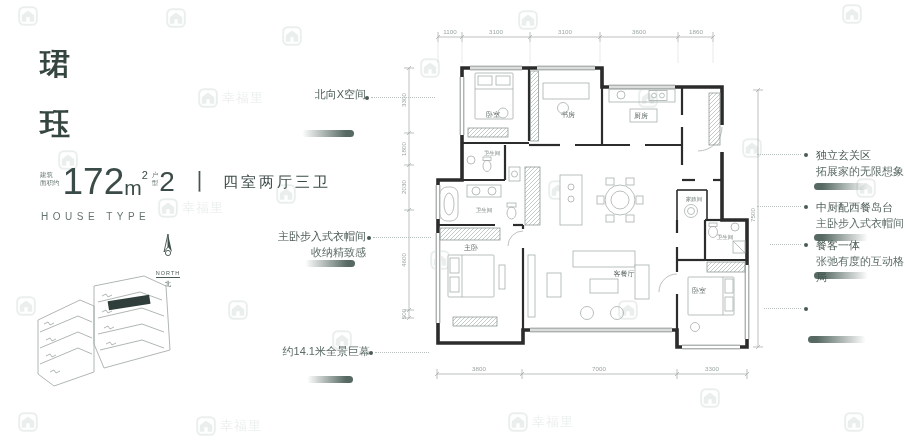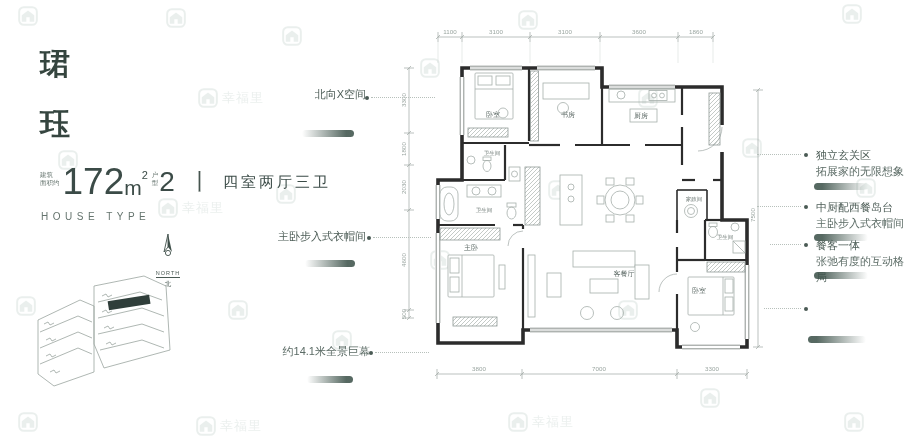--- a/index.html
+++ b/index.html
@@ -543,20 +543,21 @@
 
   <div class="ann left abs" style="left:196px;top:86px;">
     <div class="l1">北向X空间</div>
   </div>
   <div class="pill toR" style="left:302px;top:130px;width:52px;"></div>
   <div class="bullet" style="left:365px;top:96px;"></div>
   <div class="leader" style="left:371px;top:97px;width:64px;"></div>
 
   <div class="ann left abs" style="left:196px;top:228px;">
     <div class="l1">主卧步入式衣帽间</div>
+    <div>收纳精致感</div>
   </div>
   <div class="pill toR" style="left:305px;top:260px;width:50px;"></div>
   <div class="bullet" style="left:367px;top:236px;"></div>
   <div class="leader" style="left:373px;top:237px;width:58px;"></div>
 
   <div class="ann left abs" style="left:200px;top:343px;">
     <div>约14.1米全景巨幕</div>
   </div>
   <div class="pill toR" style="left:307px;top:376px;width:46px;"></div>
   <div class="bullet" style="left:369px;top:351px;"></div>

